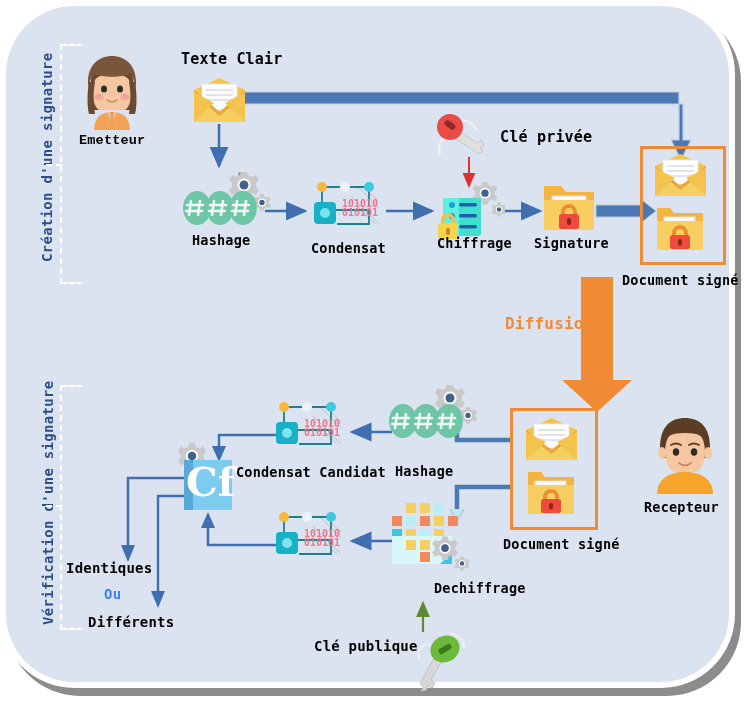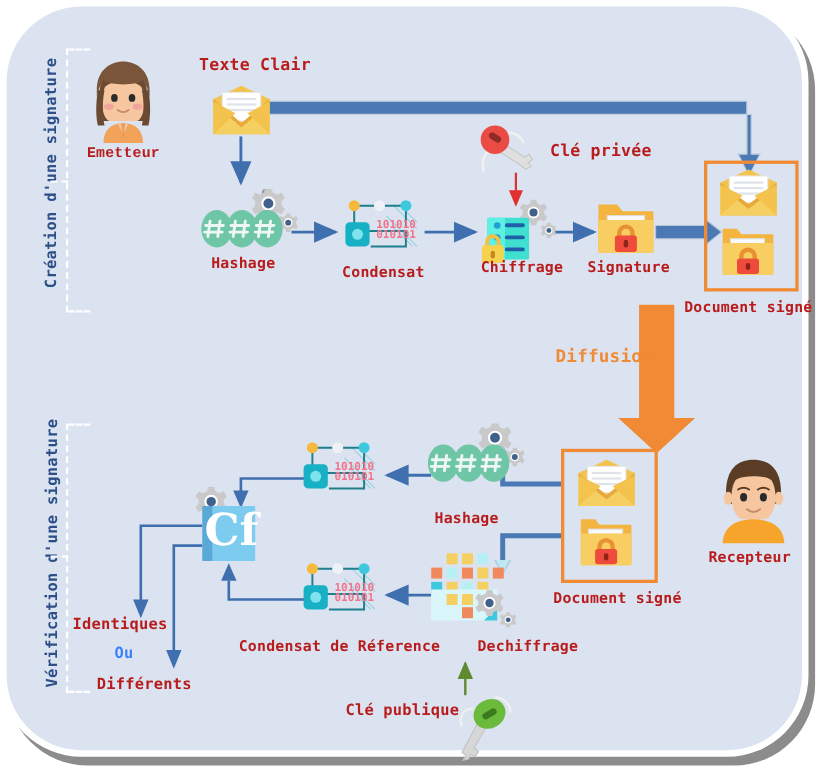--- a/index.html
+++ b/index.html
@@ -3,21 +3,21 @@
 <meta charset="utf-8">
 <style>
   html,body{margin:0;padding:0;background:#ffffff;}
   body{width:749px;height:701px;overflow:hidden;font-family:"DejaVu Sans Mono","Liberation Mono",monospace;}
   #stage{position:relative;width:749px;height:701px;background:#ffffff;}
 
   
   .shadow{position:absolute;left:6px;top:8px;width:735px;height:688px;border-radius:74px;background:#8c8c8c;}
   .card{position:absolute;left:0px;top:0px;width:735px;height:688px;border-radius:74px;background:#ffffff;}
   .panel{position:absolute;left:6px;top:6px;width:723px;height:676px;border-radius:68px;background:#dbe3f0;}
-  .lbl{position:absolute;color:#b91c1c;font-size:13.5px;line-height:15px;letter-spacing:.2px;white-space:nowrap;font-family:"DejaVu Sans Mono","Liberation Mono",monospace;font-weight:bold;}
+  .lbl{position:absolute;color:#000000;font-size:13.5px;line-height:15px;letter-spacing:.2px;white-space:nowrap;font-family:"DejaVu Sans Mono","Liberation Mono",monospace;font-weight:bold;}
   .lbl.or{color:#3b82f6;}
   .lbl.org{color:#f08a34;}
 
   
   .vlbl{position:absolute;color:#2c4f88;font-size:14px;font-weight:bold;white-space:nowrap;
         transform-origin:0 0;transform:rotate(-90deg);letter-spacing:.3px;}
 
   
   svg.ov{position:absolute;left:0;top:0;width:749px;height:701px;pointer-events:none;}
 
@@ -396,20 +396,21 @@
       <path d="M9,7 L9,30 M9,7 L56,7 M56,7 L56,26 M9,30 L56,30 M56,30 L56,44 L24,44" stroke="#1f7f8c" stroke-width="1.8" fill="none"></path>
       <circle cx="9" cy="7" r="5" fill="#f6b93b"></circle>
       <circle cx="32" cy="7" r="5" fill="#eef1f5"></circle>
       <circle cx="56" cy="7" r="5" fill="#3ec8de"></circle>
       <rect x="1" y="22" width="22" height="22" rx="4" fill="#17b0c4"></rect>
       <circle cx="12" cy="33" r="5" fill="#7fe3ee"></circle>
       <text x="29" y="27" font-family="DejaVu Sans Mono, monospace" font-size="10" font-weight="bold" fill="#f2738a">101010</text>
       <text x="29" y="36" font-family="DejaVu Sans Mono, monospace" font-size="10" font-weight="bold" fill="#f2738a">010101</text>
     </svg>
   </div>
+  <div class="lbl" style="left:236px;top:465px;">Condensat Candidat</div>
 
   <div style="position:absolute;left:390px;top:502px;width:82px;height:72px;">
     <svg width="82" height="72" viewBox="0 0 82 72">
       <g>
         <rect x="16" y="1" width="10" height="10" fill="#f6cf63"></rect>
         <rect x="30" y="1" width="10" height="10" fill="#f6cf63"></rect>
         <rect x="44" y="1" width="10" height="10" fill="#b6f0f5"></rect>
         <rect x="2" y="14" width="10" height="10" fill="#f08a5d"></rect>
         <rect x="16" y="14" width="10" height="10" fill="#b6f0f5"></rect>
         <rect x="30" y="14" width="10" height="10" fill="#f08a5d"></rect>
@@ -447,21 +448,20 @@
       <path d="M9,7 L9,30 M9,7 L56,7 M56,7 L56,26 M9,30 L56,30 M56,30 L56,44 L24,44" stroke="#1f7f8c" stroke-width="1.8" fill="none"></path>
       <circle cx="9" cy="7" r="5" fill="#f6b93b"></circle>
       <circle cx="32" cy="7" r="5" fill="#eef1f5"></circle>
       <circle cx="56" cy="7" r="5" fill="#3ec8de"></circle>
       <rect x="1" y="22" width="22" height="22" rx="4" fill="#17b0c4"></rect>
       <circle cx="12" cy="33" r="5" fill="#7fe3ee"></circle>
       <text x="29" y="27" font-family="DejaVu Sans Mono, monospace" font-size="10" font-weight="bold" fill="#f2738a">101010</text>
       <text x="29" y="36" font-family="DejaVu Sans Mono, monospace" font-size="10" font-weight="bold" fill="#f2738a">010101</text>
     </svg>
   </div>
-  <div class="lbl" style="left:217px;top:581px;">Condensat de Réference</div>
 
   <div style="position:absolute;left:170px;top:440px;width:80px;height:80px;">
     <svg width="80" height="80" viewBox="0 0 80 80">
       <g transform="translate(22,17) scale(.95)">
         <path d="M-3,-15 L3,-15 L4,-11 L8,-9 L12,-11 L15,-6 L12,-3 L12,1 L15,4 L12,9 L8,7 L4,9 L3,13 L-3,13 L-4,9 L-8,7 L-12,9 L-15,4 L-12,1 L-12,-3 L-15,-6 L-12,-11 L-8,-9 L-4,-11 Z" fill="#c9c9c9"></path>
         <circle cx="0" cy="-1" r="6.5" fill="#fff"></circle>
         <circle cx="0" cy="-1" r="4.5" fill="#40618c"></circle>
       </g>
       <g transform="translate(39,29) scale(.58)">
         <path d="M-3,-15 L3,-15 L4,-11 L8,-9 L12,-11 L15,-6 L12,-3 L12,1 L15,4 L12,9 L8,7 L4,9 L3,13 L-3,13 L-4,9 L-8,7 L-12,9 L-15,4 L-12,1 L-12,-3 L-15,-6 L-12,-11 L-8,-9 L-4,-11 Z" fill="#c9c9c9"></path>

